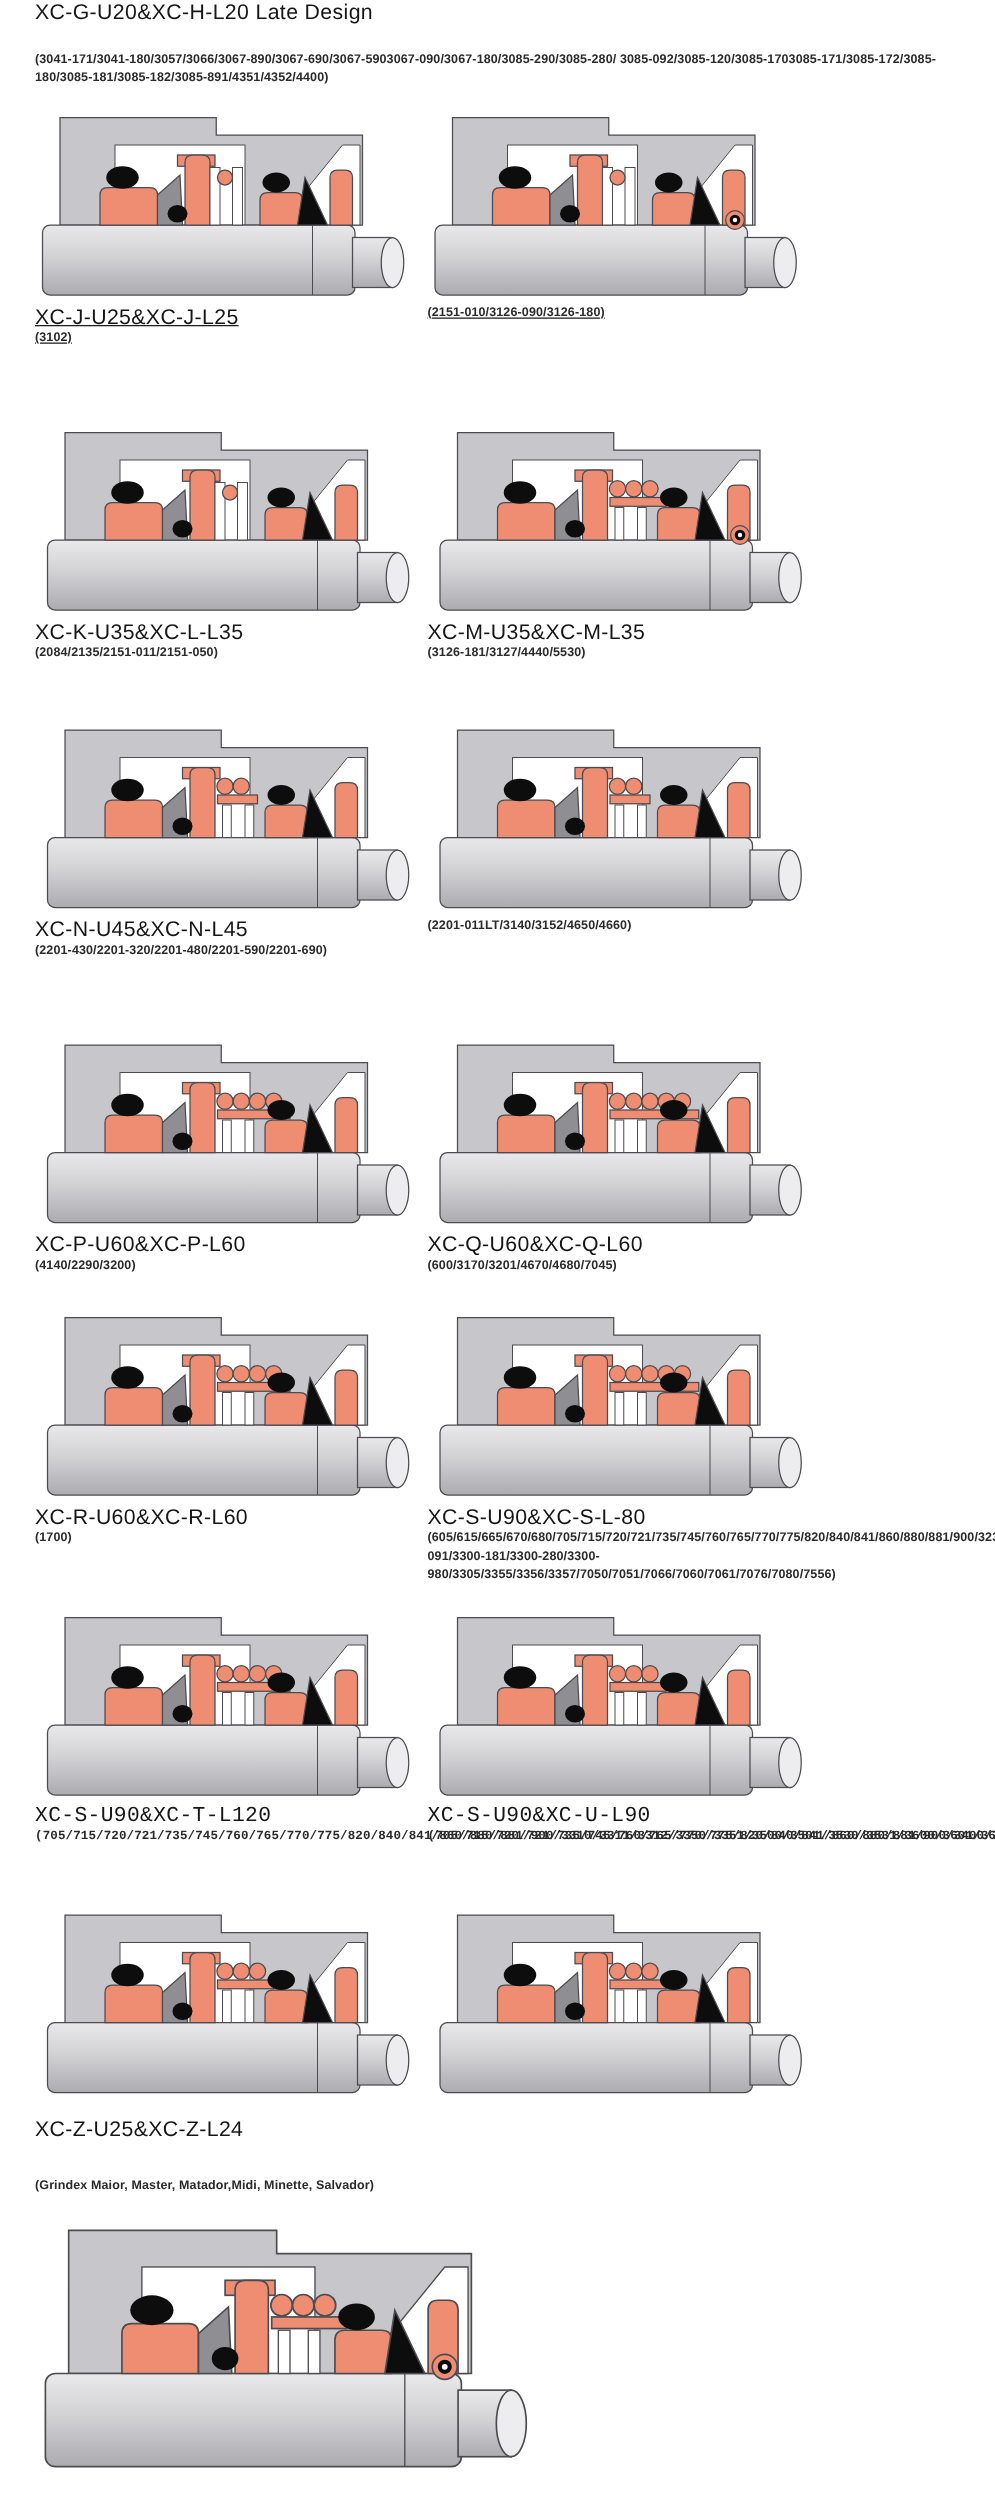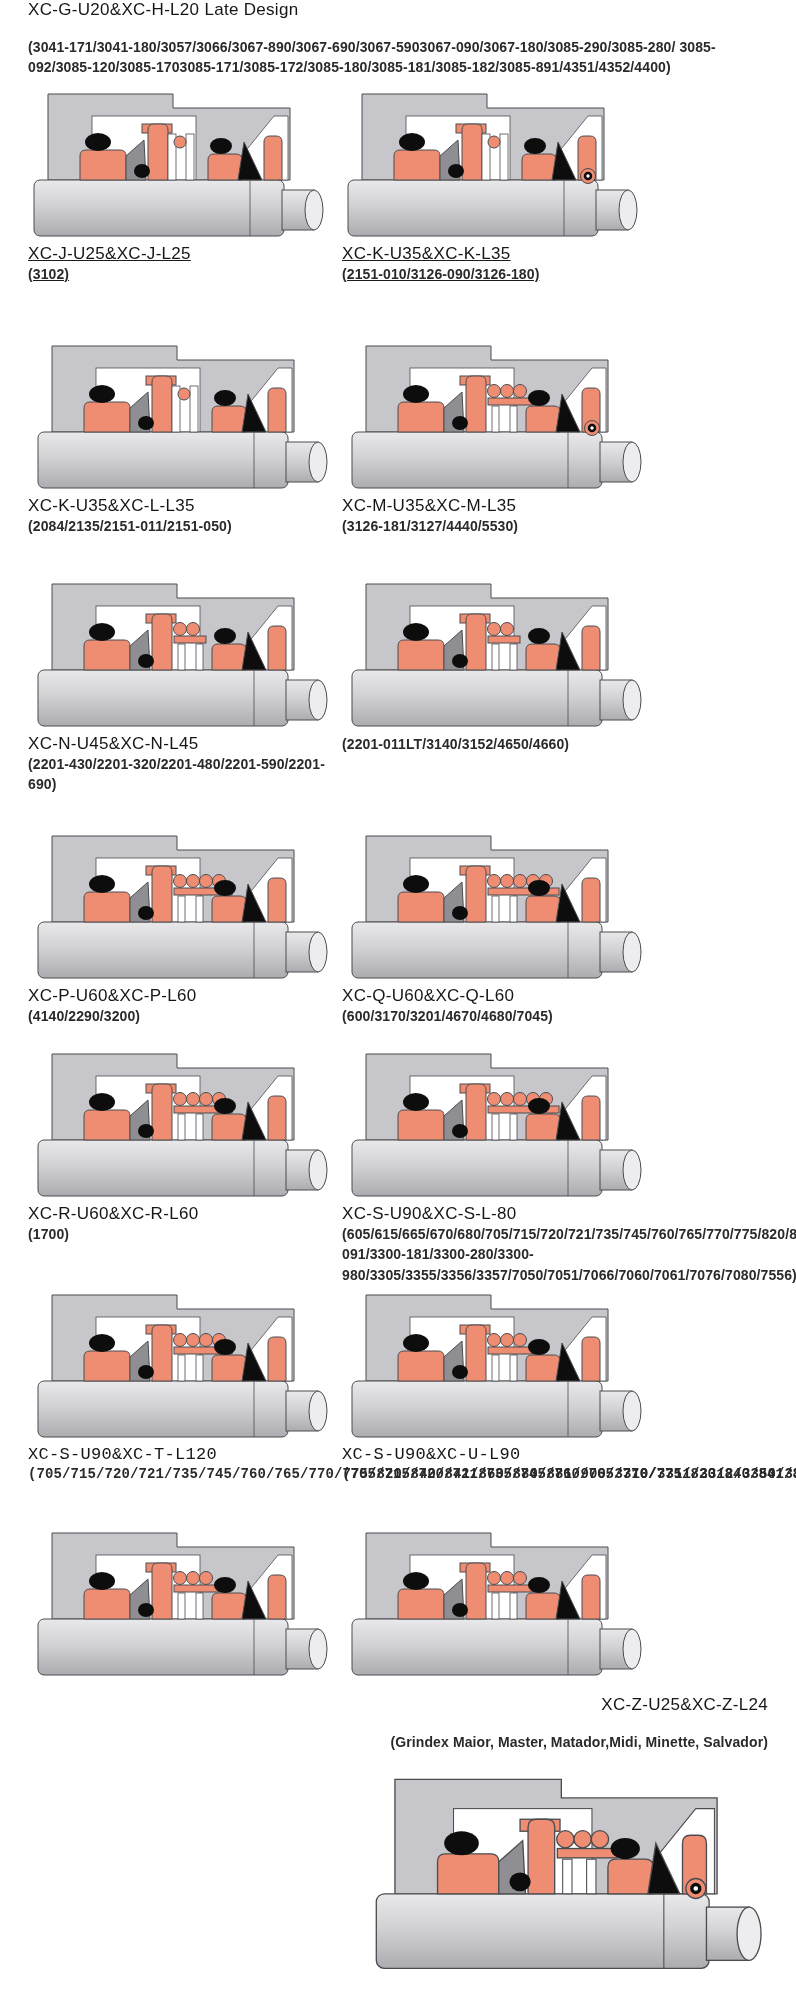--- a/index.html
+++ b/index.html
@@ -1,37 +1,37 @@
 <!DOCTYPE html>
 <html><head>
 <meta charset="utf-8">
 <style>
   html,body{margin:0;padding:0;background:#ffffff;}
   body{width:796px;font-family:"Liberation Sans",sans-serif;color:#1b1b1b;}
   .page{padding:0 0 0 28px;width:768px;box-sizing:border-box;}
   h2.title{font-size:17px;font-weight:400;margin:0;letter-spacing:.3px;color:#161616;white-space:nowrap;}
-  p.models{font-size:14px;font-weight:700;color:#2a2a2a;margin:0;letter-spacing:.1px;line-height:1.45;}
+  p.models{font-size:10px;font-weight:700;color:#2a2a2a;margin:0;letter-spacing:.1px;line-height:1.45;}
   .row{display:grid;grid-template-columns:314px 1fr;align-items:stretch;}
   .row .cell{display:flex;flex-direction:column;}
   .cell .models{margin-top:0;max-width:300px;}
   .cell.wide-models .models{max-width:420px;}
   .cell .diagram{margin-top:auto;margin-left:4px;}
   .diagram svg{display:block;}
   .r1{min-height:244px;grid-template-columns:1fr;}
   .r1 .titles{display:grid;grid-template-columns:314px 1fr;}
   .r1 .models{margin-top:14px;max-width:732px;}
   .r1 .diagrams{display:grid;grid-template-columns:314px 1fr;margin-top:auto;}
   .r2{min-height:252px;text-decoration:underline;}
   .r3{min-height:238px;}
   .r4{min-height:252px;}
   .r5{min-height:218px;}
   .r6{min-height:240px;}
   .r7{min-height:238px;font-family:Liberation Mono, monospace;}
-  .footer{display:flex;flex-direction:column;align-items:flex-end;margin-top:12px;padding-bottom:12px;}
-  .footer .models{margin-top:17px;}
+  .footer{display:flex;flex-direction:column;align-items:flex-start;margin-top:12px;padding-bottom:12px;}
+  .footer .models{margin-top:28px;}
   .footer .diagram{margin-top:14px;}
 </style>
 </head>
 <body>
 
 <div class="page">
 
   <div class="row r1">
     <div class="titles">
       <h2 class="title">XC-G-U20&amp;XC-H-L20 Late Design</h2>
@@ -135,21 +135,20 @@
             <rect x="158" y="50" width="8" height="46" fill="#ffffff" stroke="#4c4c50" stroke-width="0.8"></rect>
             <circle cx="152" cy="58" r="6" fill="#ee8d72" stroke="#4c4c50" stroke-width="1"></circle>
             <path d="M180,96 V76 q0,-6 6,-6 h22 q6,0 6,6 v20 Z" fill="#ee8d72" stroke="#4c4c50" stroke-width="1"></path>
             <ellipse cx="193" cy="62" rx="11" ry="8" fill="#0d0d0d"></ellipse>
             <polygon points="216,58 234,96 210,96" fill="#0d0d0d" stroke="#4c4c50" stroke-width="1"></polygon>
             <path d="M236,96 V58 q0,-6 6,-6 h6 q6,0 6,6 v38 Z" fill="#ee8d72" stroke="#4c4c50" stroke-width="1"></path>
           </svg>
         </div>
     </div>
     <div class="cell">
-      <h2 class="title">XC-K-U35&amp;XC-K-L35</h2>
       <p class="models">(2151-010/3126-090/3126-180)</p>
       <div class="diagram">
           <svg width="300" height="160" viewBox="0 0 300 160" xmlns="http://www.w3.org/2000/svg">
     <defs>
               <linearGradient id="sh3" x1="0" y1="0" x2="0" y2="1">
       <stop offset="0" stop-color="#e9e9eb"></stop>
       <stop offset="0.45" stop-color="#d2d2d5"></stop>
       <stop offset="1" stop-color="#acacb0"></stop>
     </linearGradient>
             </defs>

